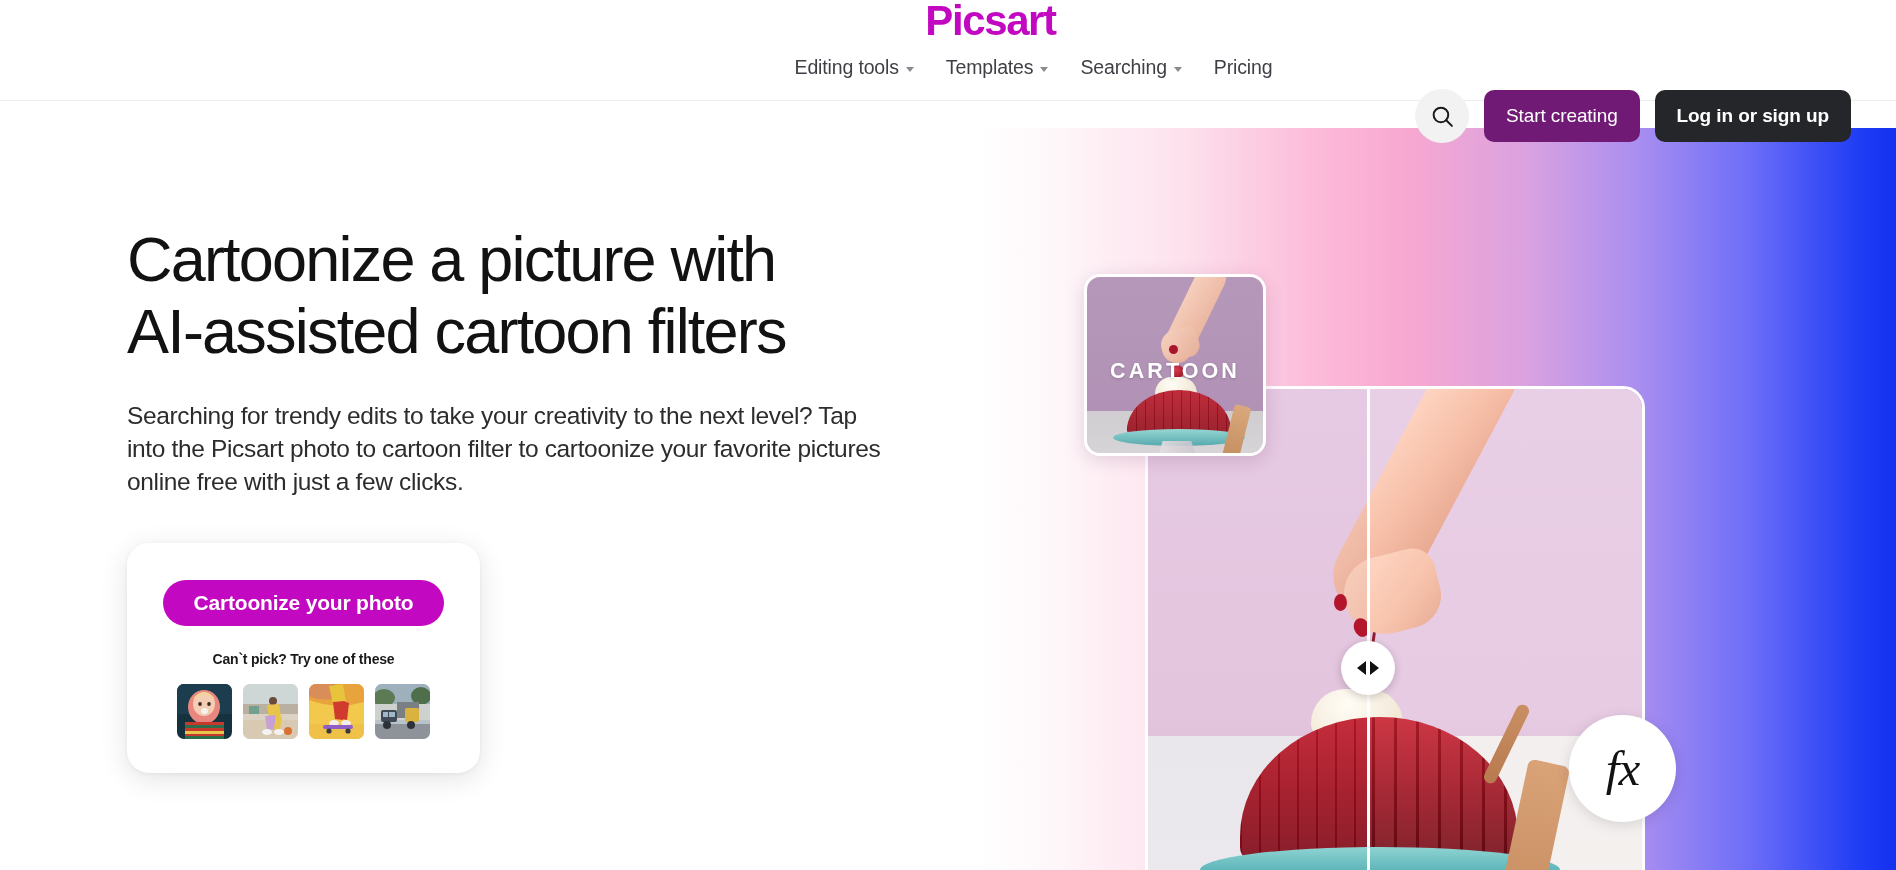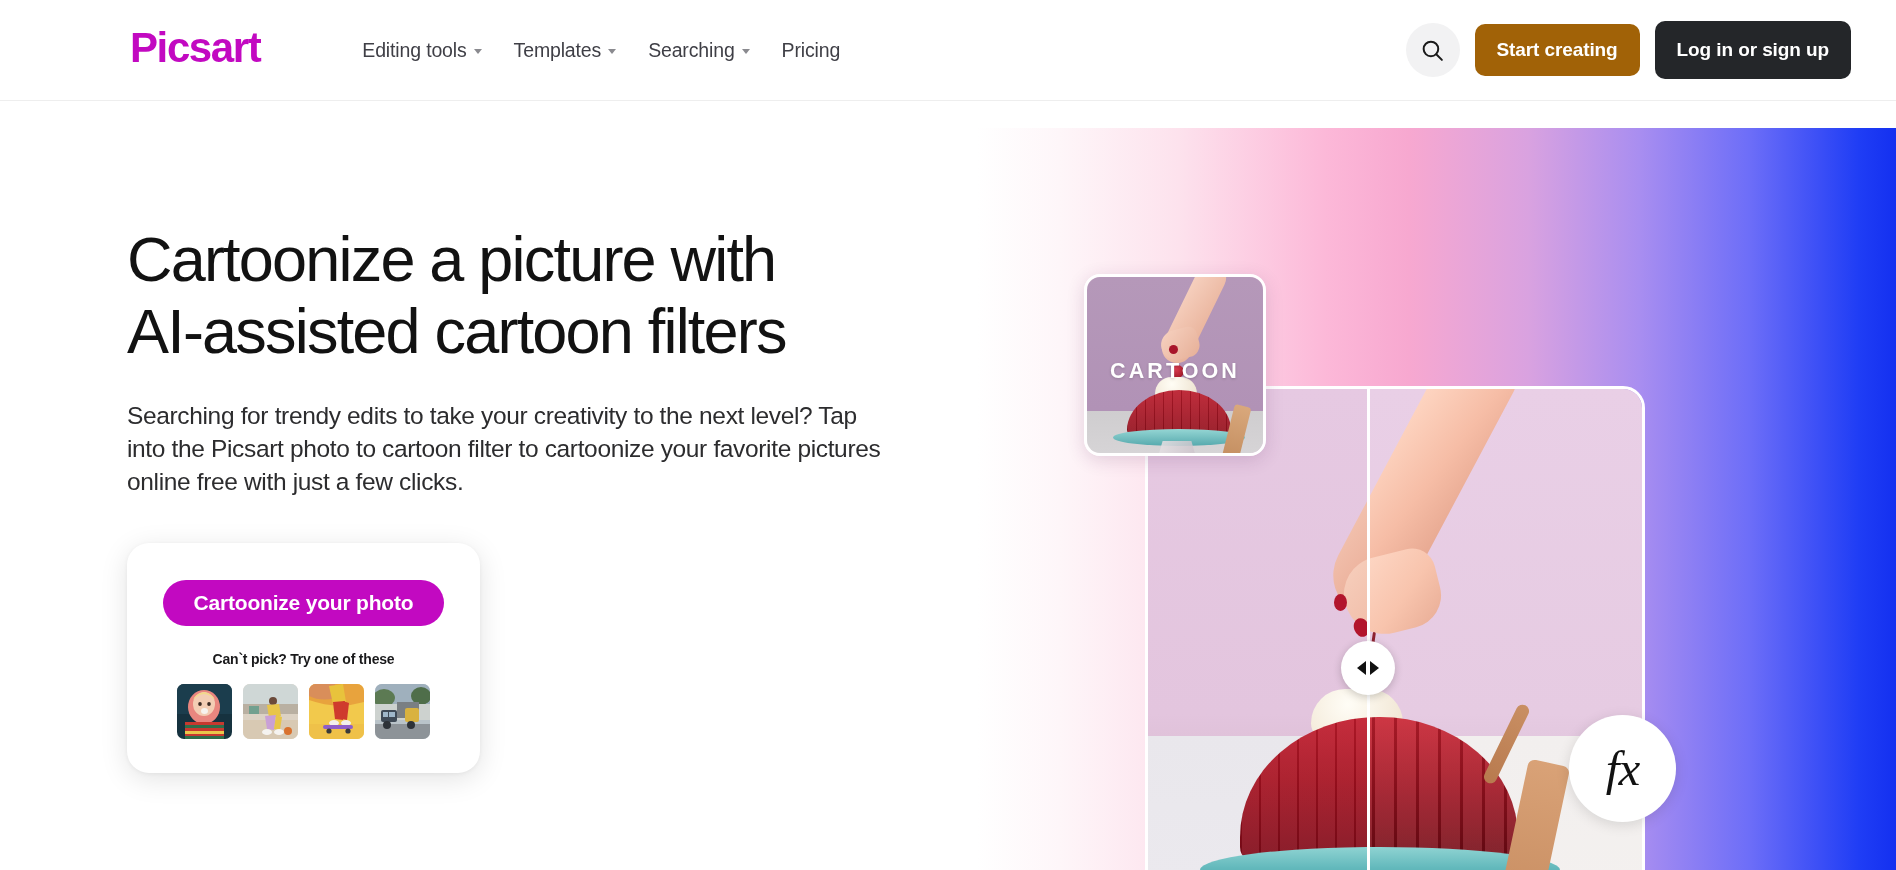--- a/index.html
+++ b/index.html
@@ -16,20 +16,21 @@
   .header {
     position: relative;
     width: 100%;
     height: 101px;
     background: #ffffff;
     border-bottom: 1px solid #eeeeee;
     display: flex;
     align-items: center;
     padding: 0 45px 0 130px;
     z-index: 30;
+    flex-direction: column;
   }
   .logo {
     font-size: 42px;
     font-weight: 700;
     letter-spacing: -1.4px;
     line-height: 1;
     color: #C209C1;
     padding-bottom: 4px;
     user-select: none;
   }
@@ -72,38 +73,38 @@
     cursor: pointer;
     border: none;
   }
   .btn {
     border: none;
     cursor: pointer;
     font-family: inherit;
     white-space: nowrap;
   }
   .btn-primary {
-    background: #a16207;
+    background: #701a75;
     color: #ffffff;
     font-size: 19px;
-    font-weight: 700;
+    font-weight: 400;
     letter-spacing: -0.1px;
     border-radius: 10px;
     padding: 0 22px;
     height: 52px;
   }
   .btn-dark {
     background: #242629;
     color: #ffffff;
     font-size: 19px;
     font-weight: 600;
     letter-spacing: -0.1px;
     border-radius: 10px;
     padding: 8px 22px;
-    height: 58px;
+    height: 52px;
   }
 
   
   .hero {
     position: relative;
     width: 100%;
     height: 769px;
     display: flex;
     background: #ffffff;
   }

